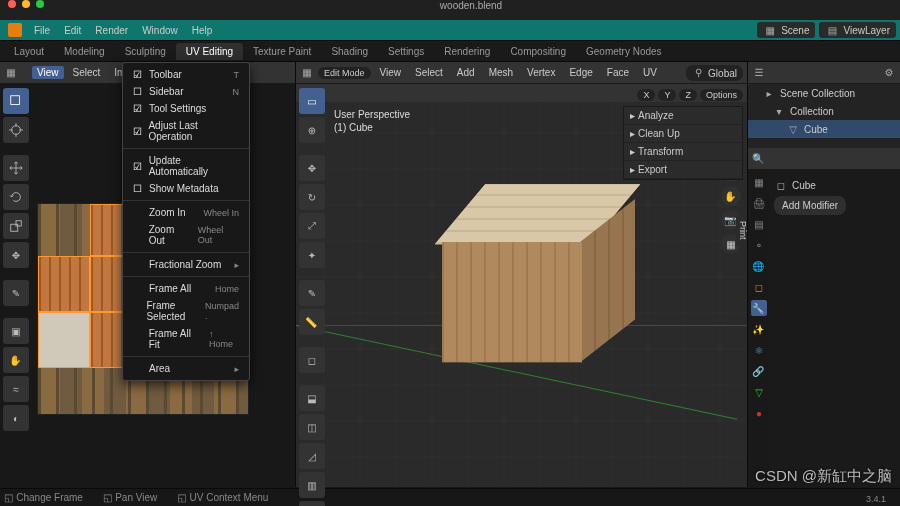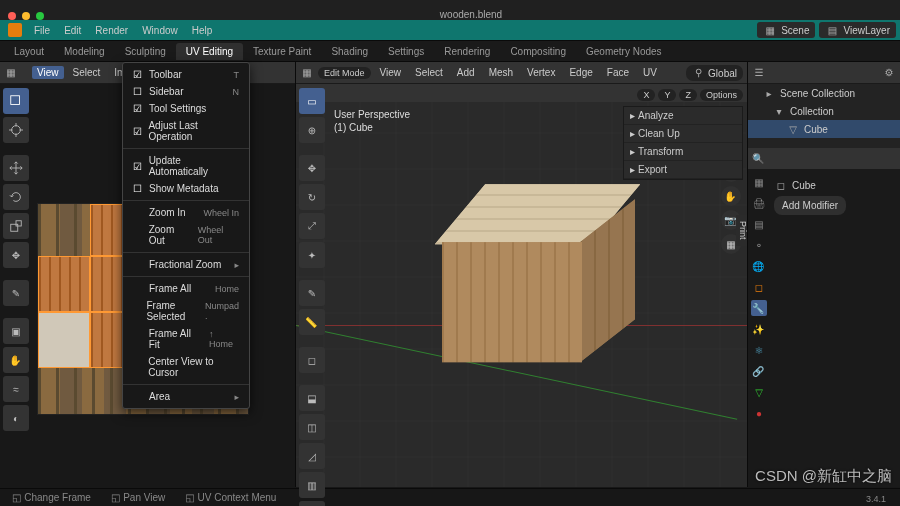--- a/index.html
+++ b/index.html
@@ -1,17 +1,17 @@
 <!DOCTYPE html>
 <html><head>
 <meta charset="utf-8">
 <style>
 *{margin:0;padding:0;box-sizing:border-box;font-family:-apple-system,BlinkMacSystemFont,"Segoe UI",sans-serif;font-size:10px;user-select:none}
 body{width:900px;height:506px;background:#181818;color:#ccc;overflow:hidden;position:relative}
-.titlebar{height:20px;background:#202020;display:flex;align-items:flex-end;padding:0 8px;gap:6px}
+.titlebar{height:20px;background:#202020;display:flex;align-items:flex-start;padding:0 8px;gap:6px}
 .tl-dot{width:8px;height:8px;border-radius:50%}
 .tl-red{background:#ff5f57}.tl-yel{background:#febc2e}.tl-grn{background:#28c840}
 .tl-title{flex:1;text-align:center;color:#aaa;font-size:10px}
 .topmenu{height:20px;background:#0f766e;display:flex;align-items:center;padding:0 4px;gap:2px}
 .topmenu .blender-icon{width:14px;height:14px;margin:0 4px;background:#e87d0d;border-radius:2px}
 .m-item{padding:2px 6px;color:#ccc;cursor:default}
 .top-right{margin-left:auto;display:flex;align-items:center;gap:4px}
 .scene-box{background:#2a2a2a;padding:1px 6px;border-radius:3px;display:flex;align-items:center;gap:4px}
 .workspace{height:22px;background:#1a1a1a;display:flex;align-items:center;padding:0 4px;gap:0;border-top:1px solid #0a0a0a;border-bottom:1px solid #0a0a0a}
 .ws-tab{padding:3px 10px;color:#999;border-radius:3px 3px 0 0}
@@ -56,21 +56,21 @@
 .dd-key{margin-left:auto;color:#888;font-size:9px}
 .outliner{background:#232323;height:86px;position:relative}
 .out-row{padding:2px 4px 2px 14px;display:flex;align-items:center;gap:4px}
 .out-row.sel{background:#314a6b}
 .props{flex:1;background:#1a1a1a;display:flex}
 .prop-tabs{width:22px;background:#191919;display:flex;flex-direction:column;padding-top:4px;gap:5px;align-items:center}
 .p-tab{width:16px;height:16px;border-radius:2px;display:flex;align-items:center;justify-content:center}
 .p-tab.active{background:#446090}
 .prop-body{flex:1;padding:4px}
 .mod-btn{background:#2f2f2f;padding:4px 8px;border-radius:8px;display:inline-block}
-.status{position:absolute;bottom:0;left:0;right:0;height:18px;background:#171717;display:flex;align-items:center;padding:0 12px;gap:20px;color:#888;font-size:9px;border-top:1px solid #0a0a0a}
+.status{position:absolute;bottom:0;left:0;right:0;height:18px;background:#171717;display:flex;align-items:center;padding:0 4px;gap:20px;color:#888;font-size:9px;border-top:1px solid #0a0a0a}
 .watermark{position:absolute;right:8px;bottom:20px;color:#ccc;font-size:15px;opacity:.9;text-shadow:0 0 3px #000}
 .version{position:absolute;right:14px;bottom:2px;color:#888;font-size:9px}
 .uv-tex{position:absolute;left:38px;top:120px;width:210px;height:210px;background:#7a6a50;background-image:repeating-linear-gradient(90deg,#5a4a30 0 3px,transparent 3px 18px),repeating-linear-gradient(90deg,#8a6a40 0 22px,#705a40 22px 44px);outline:1px solid #222}
 .uv-patch{position:absolute;background:#c07840;background-image:repeating-linear-gradient(90deg,#a05820 0 2px,transparent 2px 10px);border:1px solid #ff9933}
 .uv-light{background:#d0c8b8;background-image:none;border:1px solid #ff9933}
 .hdr2{height:22px;background:#333;display:flex;align-items:center;padding:0 4px;gap:3px;font-size:9px}
 .pill{background:#222;padding:1px 6px;border-radius:7px;font-size:9px}
 </style>
 </head>
 <body>
@@ -228,24 +228,20 @@
         </div>
       <div class="dd-item">
           <span class="dd-check"></span>
           <span>Frame Selected</span>
           <span class="dd-key">Numpad .</span>
         </div>
       <div class="dd-item">
           <span class="dd-check"></span>
           <span>Frame All Fit</span>
           <span class="dd-key">↑ Home</span>
-        </div>
-      <div class="dd-item">
-          <span class="dd-check"></span>
-          <span>Center View to Cursor</span>
         </div>
       <div class="dd-sep"></div>
       <div class="dd-item">
           <span class="dd-check"></span>
           <span>Area</span>
           <span class="dd-key">▸</span>
         </div>
     </div>
   </div>
 

